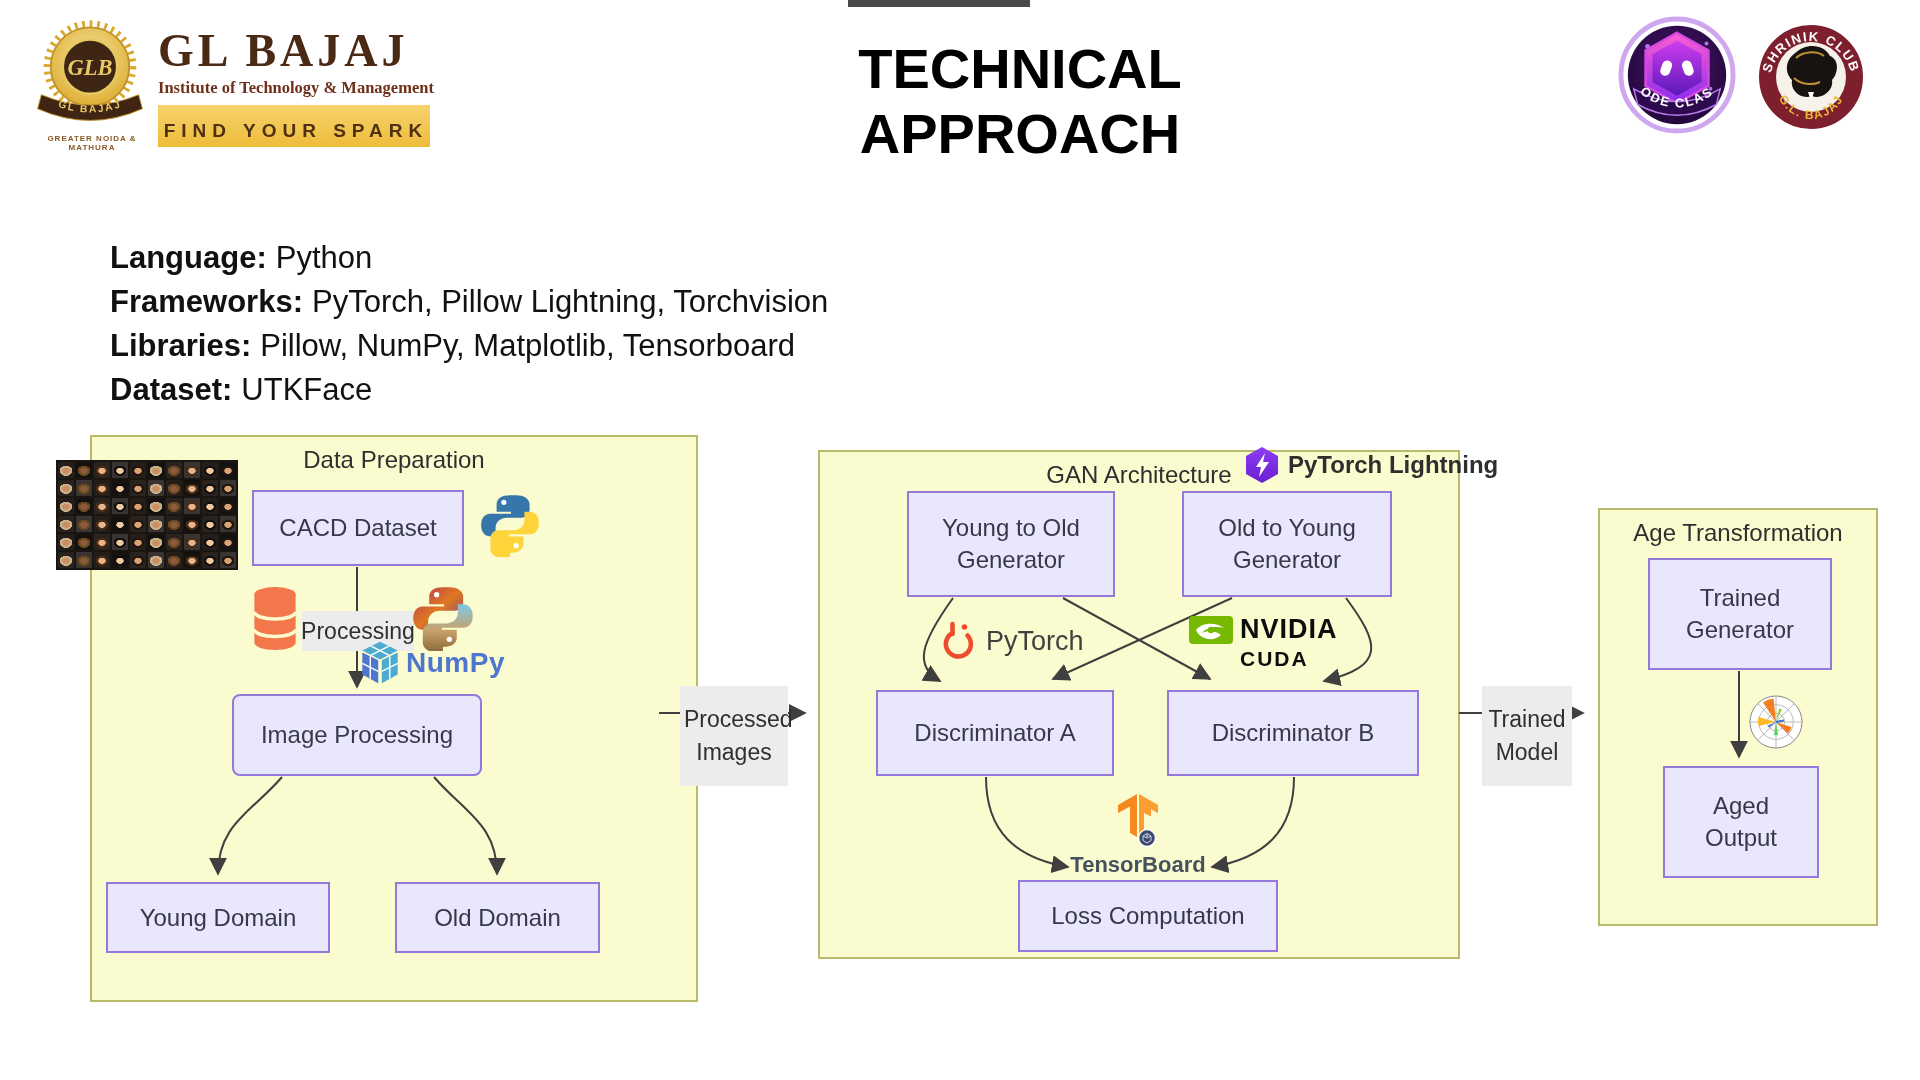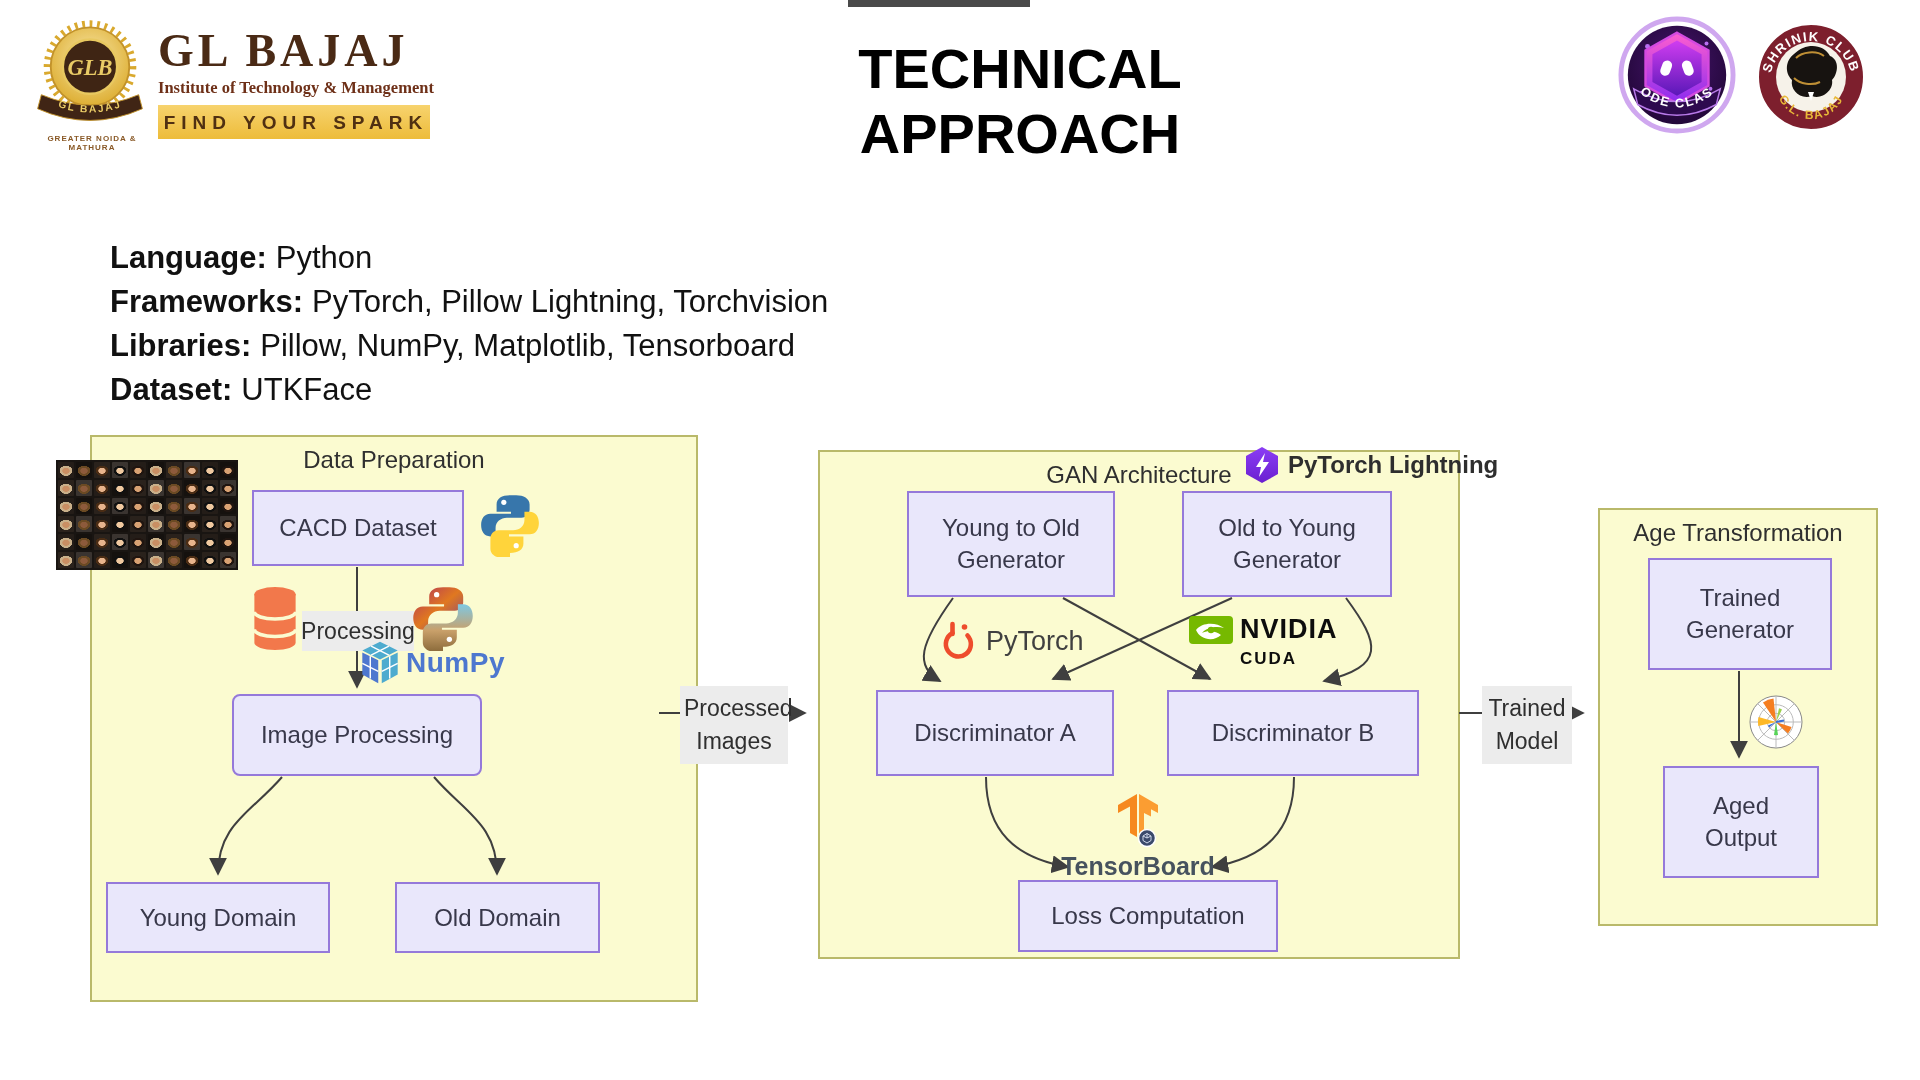--- a/index.html
+++ b/index.html
@@ -16,21 +16,21 @@
   #crest{position:absolute;left:2px;top:4px;width:120px;height:116px;}
   #crest-caption{position:absolute;left:0px;top:120px;width:128px;text-align:center;
       font-size:8px;letter-spacing:1px;color:#8a5a28;font-weight:700;}
   #brand-text{position:absolute;left:130px;top:14px;width:272px;}
   #brand-name{font-family:"Liberation Serif",serif;font-size:46px;font-weight:700;
       letter-spacing:4px;color:#4a2a15;line-height:46px;white-space:nowrap;}
   #brand-sub{font-family:"Liberation Serif",serif;font-size:16.5px;font-weight:700;
       color:#6e3018;margin-top:4px;white-space:nowrap;}
   #brand-ribbon{margin-top:7px;width:100%;box-sizing:border-box;text-align:center;
       background:linear-gradient(#f7d36e,#edbc3a);color:#503012;font-size:19px;font-weight:700;
-      letter-spacing:6px;padding:7px 0 5px 4px;}
+      letter-spacing:6px;padding:15px 0 5px 4px;}
 
   .badge{position:absolute;}
   #badge-codeclash{left:1618px;top:16px;width:118px;height:118px;}
   #badge-shrinik{left:1756px;top:22px;width:110px;height:110px;}
 
   
   #specs{position:absolute;left:110px;top:236px;font-size:31px;color:#111;}
   .spec-line{line-height:44px;white-space:nowrap;}
   .spec-label{font-weight:700;}
   .spec-value{margin-left:9px;font-weight:400;}
@@ -54,21 +54,21 @@
   #n-old    {left:395px;top:882px;width:205px;height:71px;}
   #n-gena   {left:907px;top:491px;width:208px;height:106px;}
   #n-genb   {left:1182px;top:491px;width:210px;height:106px;}
   #n-disca  {left:876px;top:690px;width:238px;height:86px;}
   #n-discb  {left:1167px;top:690px;width:252px;height:86px;}
   #n-loss   {left:1018px;top:880px;width:260px;height:72px;}
   #n-tgen   {left:1648px;top:558px;width:184px;height:112px;}
   #n-aged   {left:1663px;top:766px;width:156px;height:112px;}
 
   .conn-label{position:absolute;background:#ececec;color:#2f2f2f;font-size:23px;
-      line-height:33px;text-align:center;padding:6px 4px;z-index:7;}
+      line-height:33px;text-align:center;padding:17px 4px;z-index:7;}
   #lbl-processed{left:680px;top:686px;width:100px;}
   #lbl-trained  {left:1482px;top:686px;width:82px;}
   #lbl-processing{position:absolute;left:302px;top:611px;width:112px;height:40px;background:#ececec;
       color:#2f2f2f;font-size:23px;display:flex;align-items:center;justify-content:center;z-index:7;}
 
   
   #faces{position:absolute;left:56px;top:460px;width:182px;height:110px;background:#191512;
       display:grid;grid-template-columns:repeat(10,1fr);grid-auto-rows:1fr;gap:2px;padding:2px;
       box-sizing:border-box;z-index:6;}
   .face-cell{border-radius:1px;}
@@ -77,23 +77,23 @@
   .logo{position:absolute;z-index:7;}
   #lg-python {left:477px;top:491px;width:66px;height:66px;}
   #lg-db     {left:252px;top:586px;width:46px;height:66px;}
   #lg-pillow {left:409px;top:583px;width:68px;height:68px;}
   #lg-numpy  {left:358px;top:640px;display:flex;align-items:center;}
   #lg-numpy span{font-size:28px;font-weight:800;color:#4d77cf;margin-left:4px;letter-spacing:0.5px;}
   #lg-pytorch{left:938px;top:620px;display:flex;align-items:center;}
   #lg-pytorch span{font-size:27px;font-weight:400;color:#404040;margin-left:8px;}
   #lg-nvidia {left:1188px;top:614px;display:grid;grid-template-columns:48px auto;column-gap:4px;}
   #lg-nvidia .nv{font-size:27px;font-weight:900;color:#0d0d0d;letter-spacing:1px;line-height:30px;}
-  #lg-nvidia .cu{grid-column:2;font-size:17px;font-weight:800;color:#0d0d0d;letter-spacing:2px;line-height:26px;}
+  #lg-nvidia .cu{grid-column:2;font-size:21px;font-weight:800;color:#0d0d0d;letter-spacing:2px;line-height:26px;}
   #lg-tb     {left:1078px;top:792px;width:120px;display:flex;flex-direction:column;align-items:center;}
-  #lg-tb span{font-size:25px;font-weight:700;color:#46525e;margin-top:2px;}
+  #lg-tb span{font-size:22px;font-weight:700;color:#46525e;margin-top:2px;}
   #lg-lightning{left:1244px;top:445px;display:flex;align-items:center;}
   #lg-lightning span{font-size:24px;font-weight:700;color:#2e2e2e;margin-left:8px;}
   #lg-mpl    {left:1748px;top:694px;width:56px;height:56px;}
 </style>
 </head>
 <body>
 
 <div id="page">
 
   <div id="topbar"></div>

